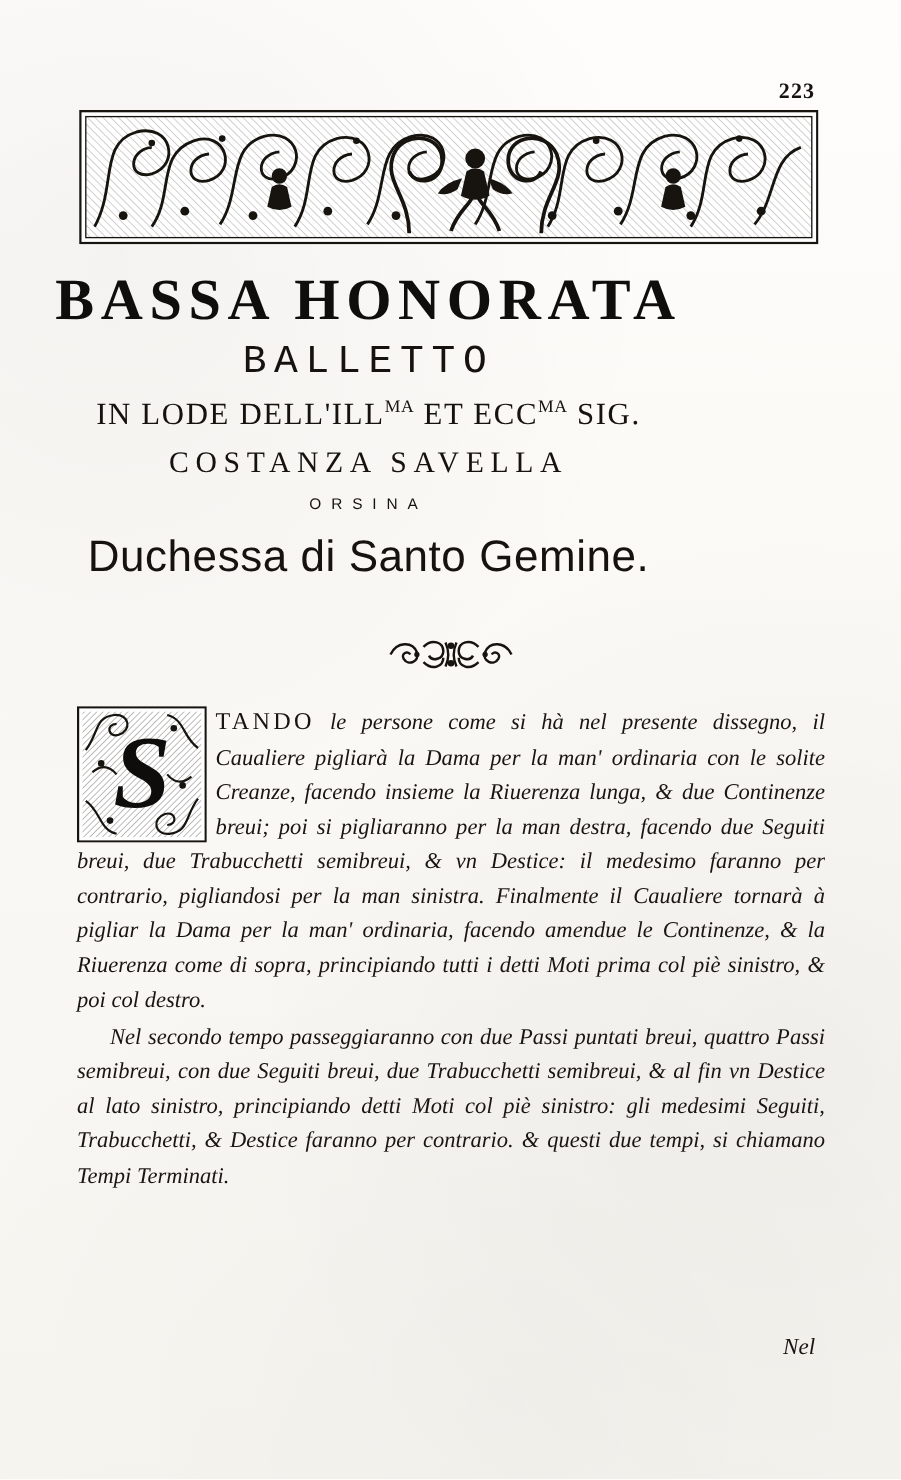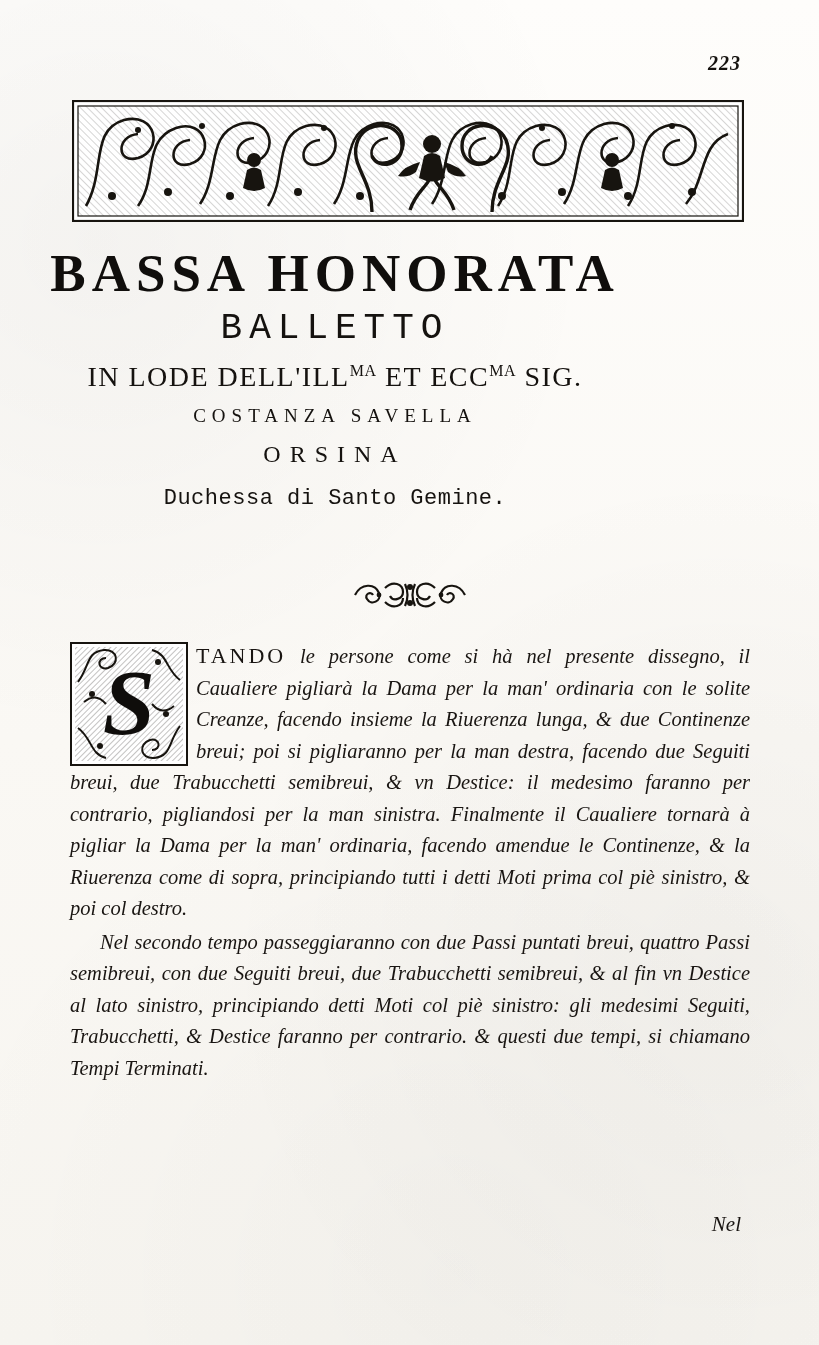--- a/index.html
+++ b/index.html
@@ -24,28 +24,27 @@
     background:
       radial-gradient(circle at 12% 18%, rgba(0,0,0,0.035) 0%, rgba(0,0,0,0) 38%),
       radial-gradient(circle at 88% 72%, rgba(0,0,0,0.03) 0%, rgba(0,0,0,0) 42%),
       radial-gradient(circle at 55% 95%, rgba(0,0,0,0.025) 0%, rgba(0,0,0,0) 40%),
       linear-gradient(180deg, #fefdfb 0%, #faf8f4 55%, #f7f5f0 100%);
     pointer-events: none;
   }
 
   .folio {
     position: absolute;
-    top: 52px;
+    top: 72px;
     right: 78px;
     font-family: "Liberation Serif", serif;
     font-size: 20px;
     font-weight: bold;
     letter-spacing: 1px;
     color: #15120f;
-    font-style: italic;
   }
 
   
   .headpiece {
     position: absolute;
     top: 100px;
     left: 72px;
     width: 672px;
     height: 122px;
   }
@@ -81,35 +80,35 @@
     margin-top: 12px;
     color: #15120f;
   }
   .t-sub2 sup {
     font-size: 16px;
     vertical-align: super;
     letter-spacing: 0.5px;
   }
   .t-sub3 {
     font-family: "Liberation Serif", serif;
-    font-size: 19px;
+    font-size: 27px;
     letter-spacing: 6px;
     margin-top: 12px;
     color: #15120f;
   }
   .t-sub4 {
-    font-family: Liberation Serif, serif;
-    font-size: 24px;
+    font-family: Liberation Sans, sans-serif;
+    font-size: 14px;
     letter-spacing: 9px;
     margin-top: 14px;
     color: #15120f;
   }
   .t-sub5 {
-    font-family: Liberation Mono, monospace;
-    font-size: 22px;
+    font-family: Liberation Sans, sans-serif;
+    font-size: 40px;
     letter-spacing: 0.5px;
     margin-top: 18px;
     color: #15120f;
   }
 
   
   .divider {
     position: absolute;
     top: 578px;
     left: 0;

